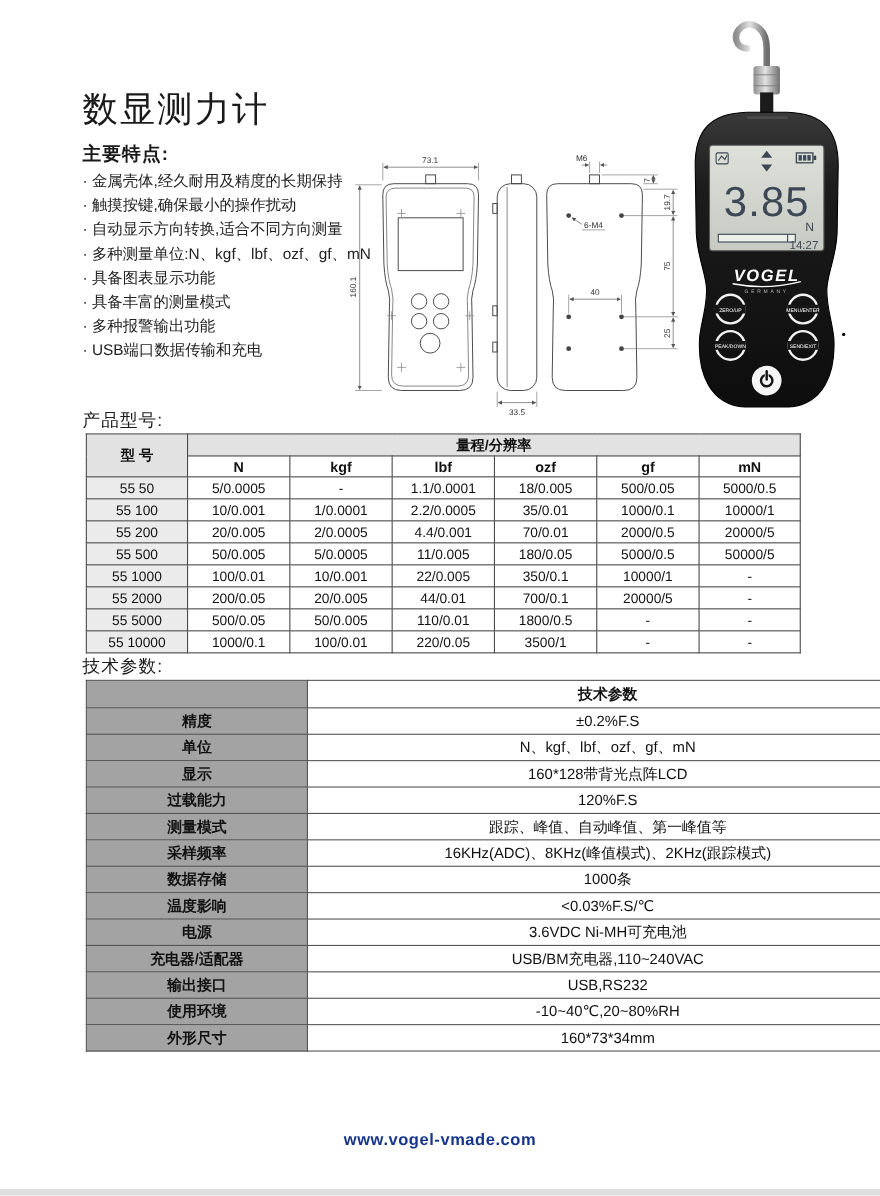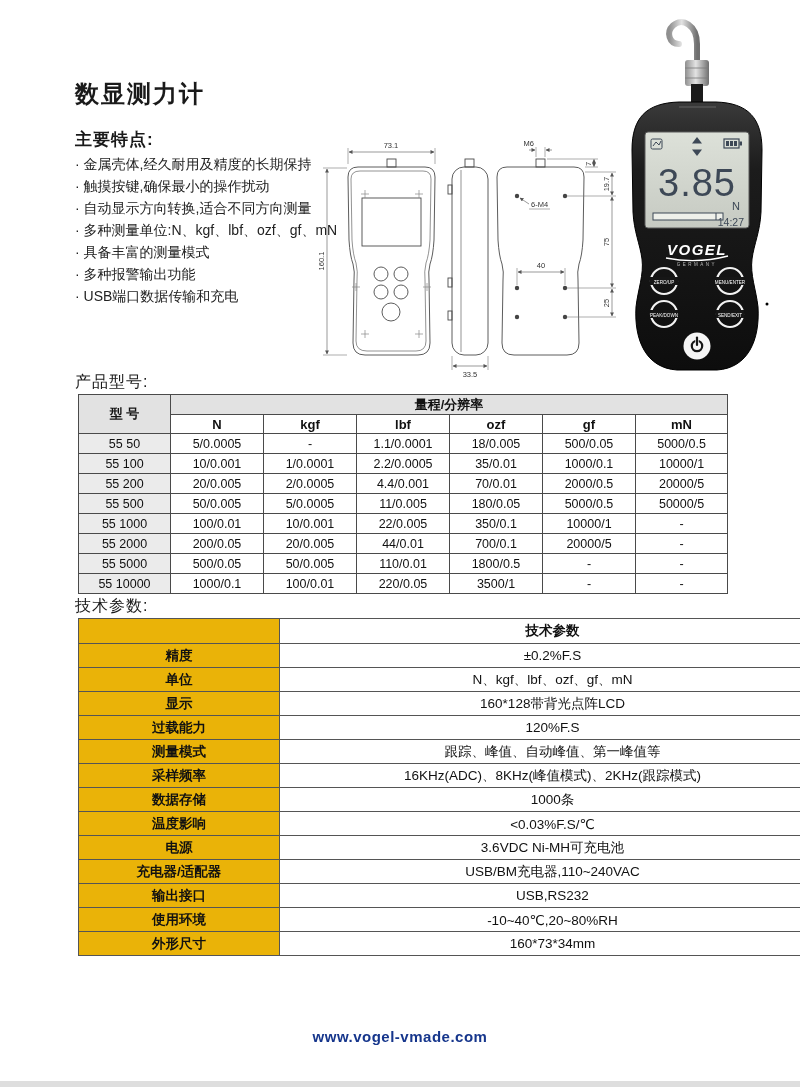--- a/index.html
+++ b/index.html
@@ -1,56 +1,57 @@
 <!DOCTYPE html>
 <html><head>
 <meta charset="utf-8">
 <style>
   html,body{margin:0;padding:0;background:#fff;}
   .page{position:relative;width:800px;height:1087px;background:#ffffff;overflow:hidden;
         font-family:"Liberation Sans","DejaVu Sans",sans-serif;color:#1a1a1a;}
   .abs{position:absolute;}
-  .page-title{left:75px;top:78px;font-size:24px;font-weight:bold;letter-spacing:2px;}
+  .page-title{left:75px;top:78px;font-size:32px;font-weight:normal;letter-spacing:2px;}
   .feat-head{left:75px;top:128px;font-size:17px;font-weight:bold;letter-spacing:1px;}
   .feat-list{left:75px;top:153px;width:280px;list-style:none;margin:0;padding:0;}
   .feat-list li{font-size:14px;line-height:22px;color:#222;white-space:nowrap;}
   .feat-list li::before{content:"· ";color:#222;}
   .feat-list li.gap{}
   .sec-head{font-size:16px;font-weight:normal;letter-spacing:1px;text-align:right;}
   
   table{border-collapse:collapse;table-layout:fixed;}
   .models{left:78px;top:394px;width:649px;font-size:12.5px;}
   .models td{border:1px solid #4a4a4a;text-align:center;padding:0;height:19px;color:#111;}
   .models .hd{background:#e2e2e2;font-weight:bold;font-size:13px;}
   .models .unit{font-weight:bold;font-size:13px;background:#fff;height:18px;}
   .models .mdl{background:#ebebeb;font-weight:500;}
   
   .specs{left:78px;top:618px;width:748px;font-size:13.5px;}
   .specs td{border:1px solid #555;text-align:center;padding:0;height:23px;color:#111;}
-  .specs .lab{background:#eab308;font-weight:bold;width:200px;}
+  .specs .lab{background:#a3a3a3;font-weight:bold;width:200px;}
   .specs .val{background:#fff;font-weight:500;}
   .specs .hrow td{height:24px;}
   .specs .hcell{font-weight:bold;}
   .footer-link{left:0;top:1028px;width:800px;text-align:center;font-size:15px;font-weight:bold;
                color:#16368c;letter-spacing:.5px;}
   .bottom-strip{left:0;top:1081px;width:800px;height:6px;background:#dedede;}
   svg text{font-family:"Liberation Sans","DejaVu Sans",sans-serif;}
 </style>
 </head>
 <body>
 
 <div class="page">
 
   <div class="abs page-title">数显测力计</div>
   <div class="abs feat-head">主要特点:</div>
   <ul class="abs feat-list">
     <li>金属壳体,经久耐用及精度的长期保持</li>
     <li>触摸按键,确保最小的操作扰动</li>
     <li>自动显示方向转换,适合不同方向测量</li>
     <li>多种测量单位:N、kgf、lbf、ozf、gf、mN</li>
+    <li>具备图表显示功能</li>
     <li>具备丰富的测量模式</li>
     <li>多种报警输出功能</li>
     <li class="gap">USB端口数据传输和充电</li>
   </ul>
 
   <svg class="abs" style="left:303px;top:128px;" width="322" height="254" viewBox="0 0 322 254">
     <defs>
       <marker id="arw" viewBox="0 0 10 10" refX="9" refY="5" markerWidth="6.5" markerHeight="6.5" orient="auto-start-reverse">
         <path d="M0,0 L10,5 L0,10 z" fill="#555"></path>
       </marker>

